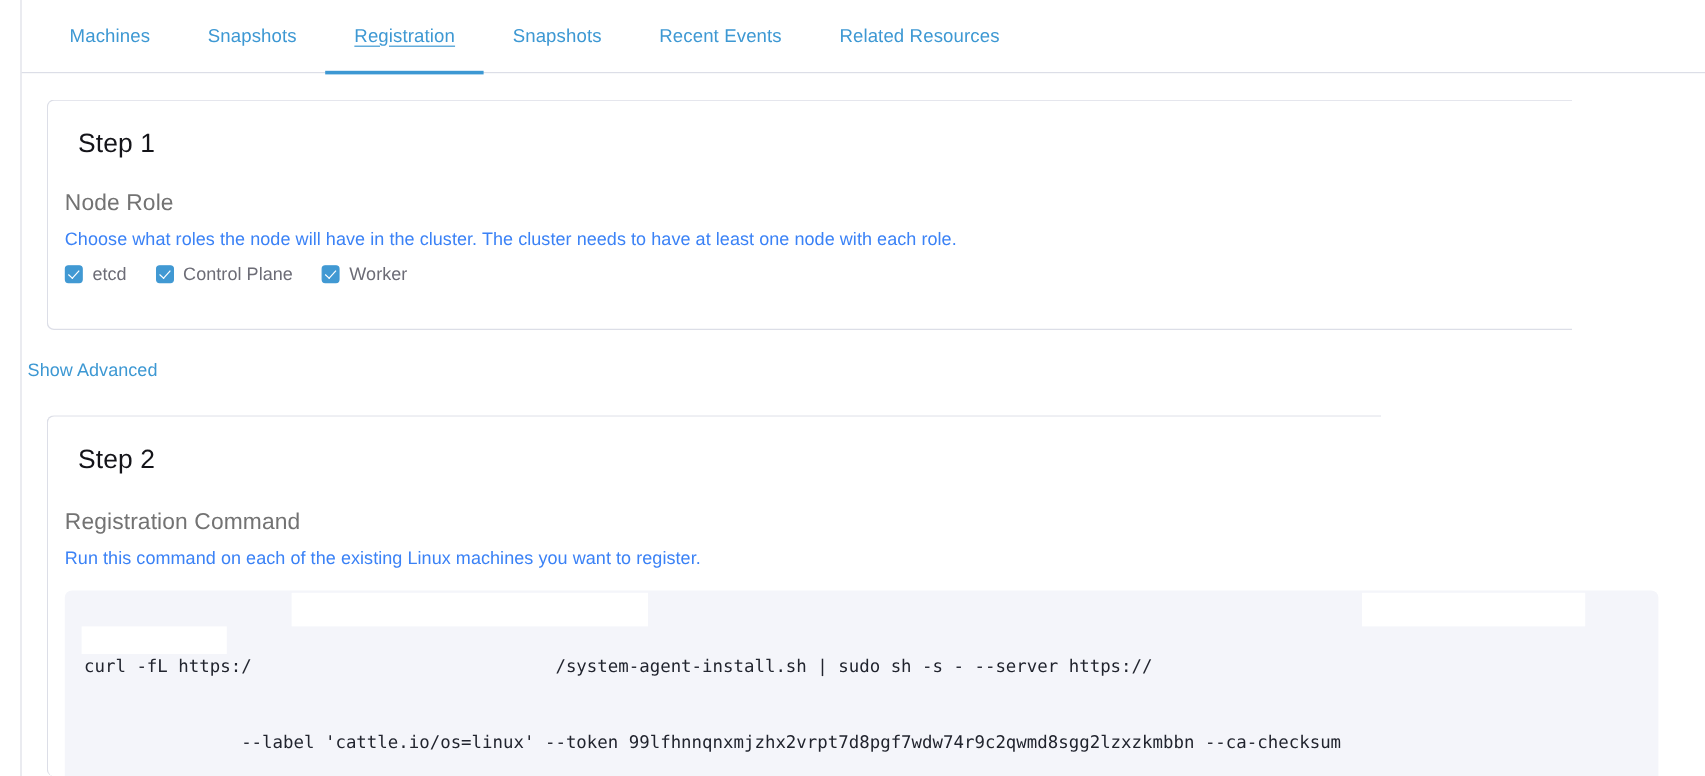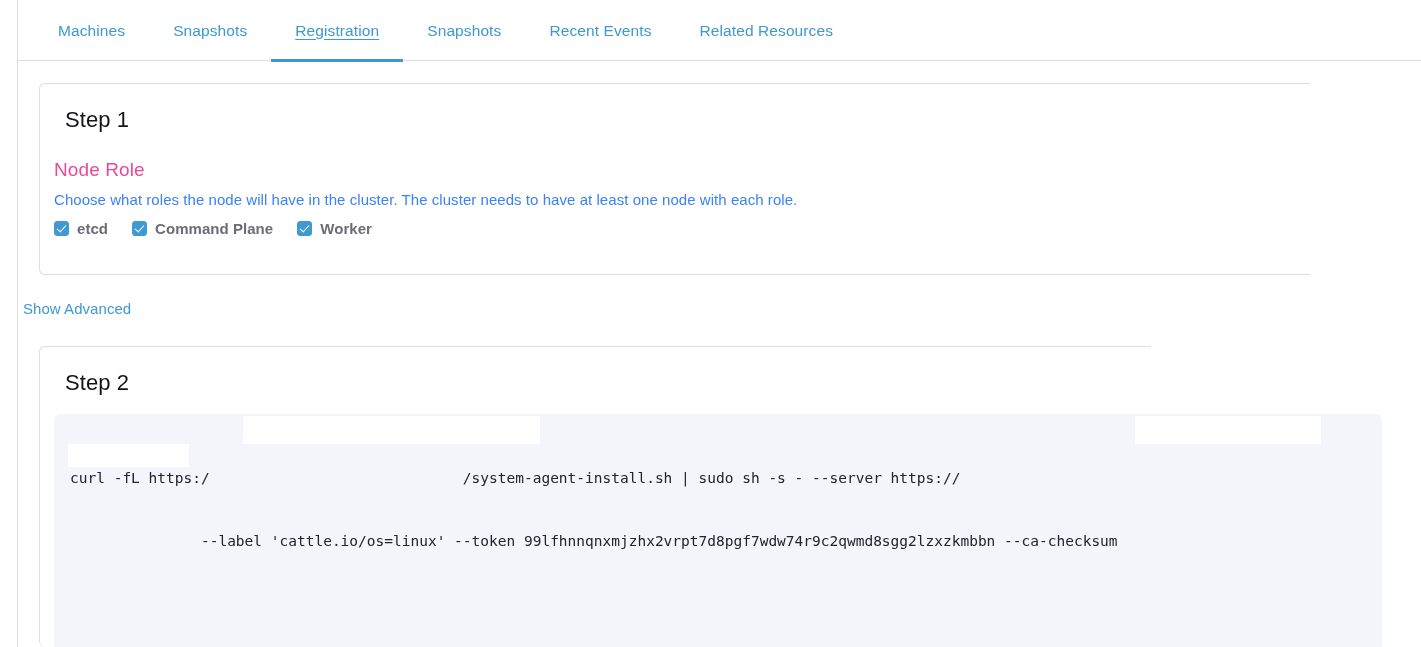--- a/index.html
+++ b/index.html
@@ -101,21 +101,21 @@
     font-weight: 400;
     color: #141419;
     margin: 0;
     padding: 23px 0 0 25px;
     letter-spacing: 0.1px;
   }
 
   .section-heading {
     font-size: 19px;
     font-weight: 400;
-    color: #ec4899;
+    color: #737373;
     margin: 0;
     padding: 26px 0 0 14px;
     letter-spacing: 0.1px;
   }
   #step2-card .section-heading {
     padding-top: 29px;
   }
 
   .section-sub {
     font-size: 15px;
@@ -123,21 +123,20 @@
     margin: 0;
     padding: 10px 0 0 14px;
     letter-spacing: 0.05px;
   }
 
   
   .checkbox-row {
     display: flex;
     align-items: flex-end;
     padding: 12px 0 0 14px;
-    font-weight: bold;
   }
   .cb-item {
     display: flex;
     align-items: center;
     margin-right: 24px;
     cursor: pointer;
   }
   .cb-box {
     width: 15px;
     height: 15px;
@@ -244,35 +243,37 @@
   <h3 class="section-heading">Node Role</h3>
   <p class="section-sub">Choose what roles the node will have in the cluster. The cluster needs to have at least one node with each role.</p>
 
   <div class="checkbox-row">
     <label class="cb-item">
       <span class="cb-box checked"></span>
       <span class="cb-label">etcd</span>
     </label>
     <label class="cb-item">
       <span class="cb-box checked"></span>
-      <span class="cb-label">Command Plane</span>
+      <span class="cb-label">Control Plane</span>
     </label>
     <label class="cb-item">
       <span class="cb-box checked"></span>
       <span class="cb-label">Worker</span>
     </label>
   </div>
 </div>
 
 <div class="link-row">
   <a class="link">Show Advanced</a>
 </div>
 
 <div class="card" id="step2-card">
   <h2 class="step-title">Step 2</h2>
+  <h3 class="section-heading">Registration Command</h3>
+  <p class="section-sub">Run this command on each of the existing Linux machines you want to register.</p>
 
   <div class="code-block">
     <div class="code-line">curl -fL https:/                             /system-agent-install.sh | sudo sh -s - --server https://</div>
     <div class="code-line">               --label 'cattle.io/os=linux' --token 99lfhnnqnxmjzhx2vrpt7d8pgf7wdw74r9c2qwmd8sgg2lzxzkmbbn --ca-checksum</div>
     
     <div class="redaction" id="redact-a"></div>
     <div class="redaction" id="redact-b"></div>
     <div class="redaction" id="redact-c"></div>
   </div>
 

